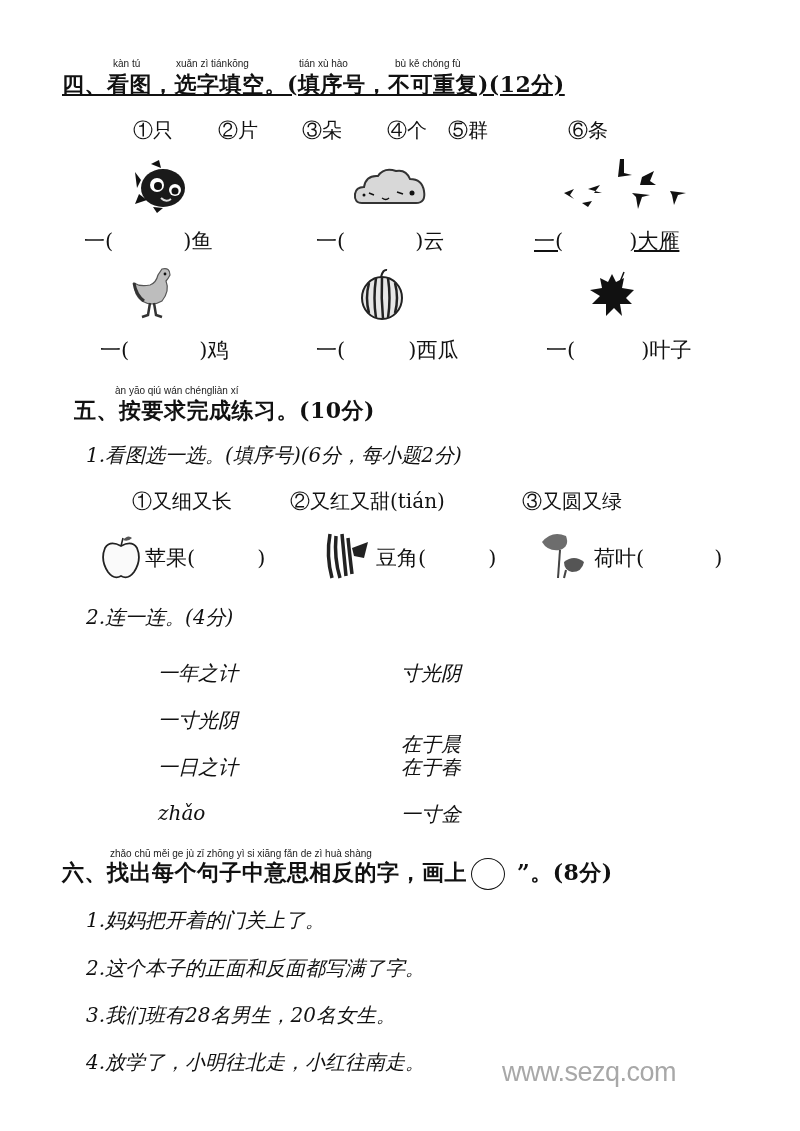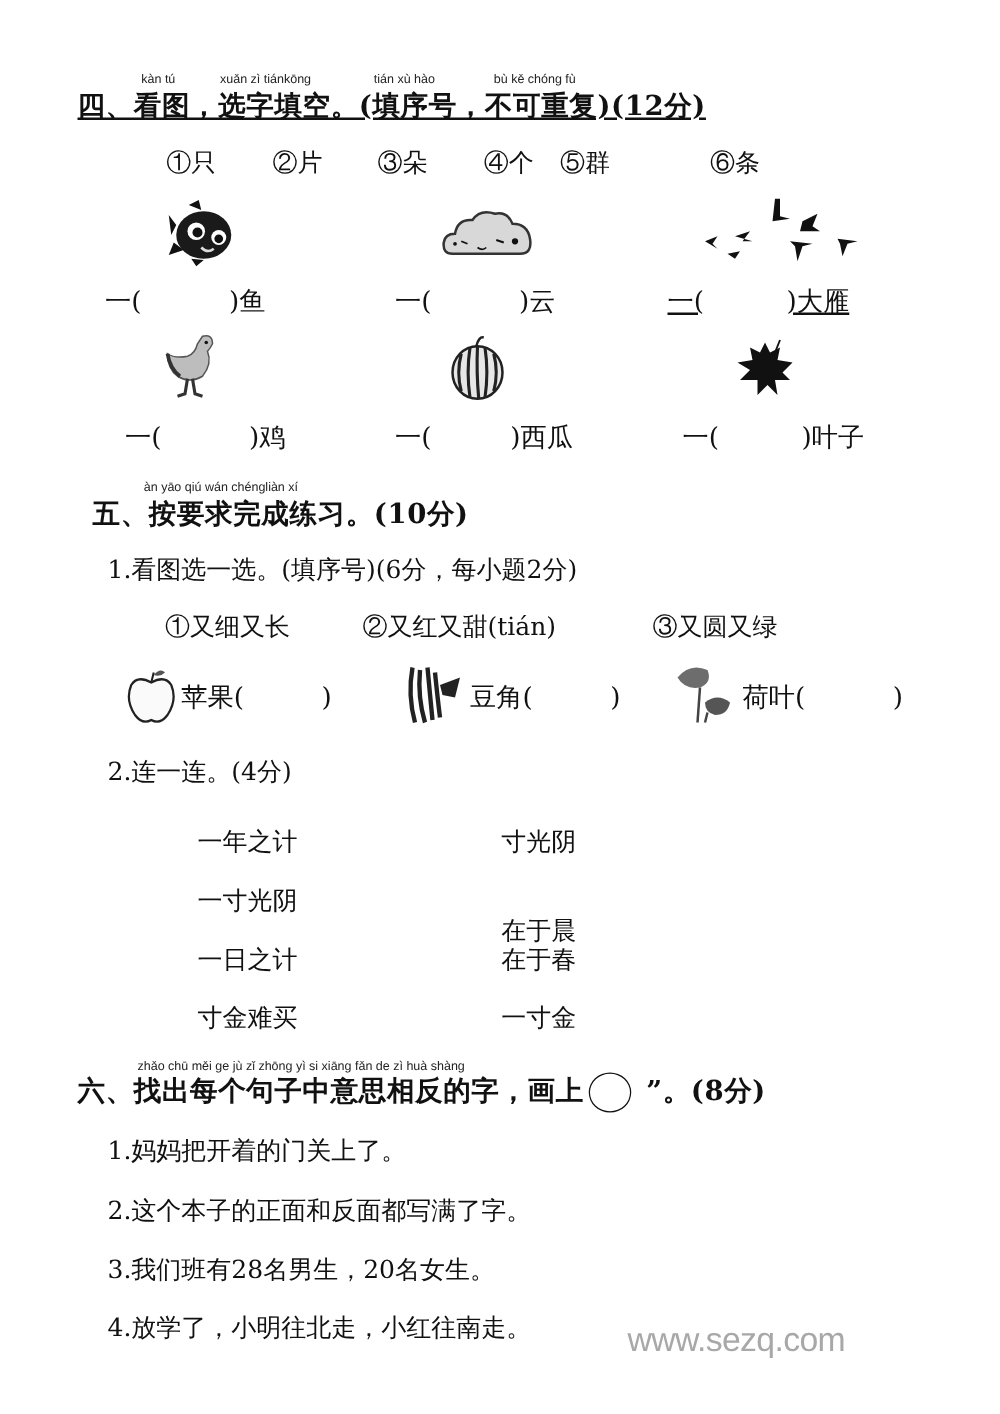--- a/index.html
+++ b/index.html
@@ -3,21 +3,21 @@
 <meta charset="utf-8">
 <style>
   html, body { margin: 0; padding: 0; }
   body {
     width: 800px; height: 1131px; background: #ffffff; position: relative; overflow: hidden;
     font-family: "DejaVu Serif", "Liberation Serif", serif; color: #111;
   }
   .abs { position: absolute; }
   .heading { font-size: 22px; font-weight: bold; white-space: nowrap; letter-spacing: 0.5px; }
   .pinyin { font-family: Liberation Sans, sans-serif; font-size: 10px; white-space: nowrap; color: #222; }
-  .txt { font-size: 20px; white-space: nowrap; }
+  .txt { font-size: 20px; white-space: nowrap; font-style: italic; }
   .opt { font-size: 20px; white-space: nowrap; }
   .paren-line { font-size: 21px; white-space: nowrap; }
   .blank { display: inline-block; }
   .icon { position: absolute; }
   .watermark { font-family: "Liberation Sans", "DejaVu Sans", sans-serif; font-size: 27px; color: #a8a8a8; white-space: nowrap; letter-spacing: -0.5px; }
   .circle-mark { display: inline-block; width: 32px; height: 30px; border: 1.5px solid #111; border-radius: 50%; vertical-align: middle; margin: 0 4px; }
 </style>
 </head>
 <body>
 
@@ -151,21 +151,21 @@
 </svg>
 <div class="abs paren-line" style="left:594px; top:544px;">
   <span>荷叶(</span><span class="blank" style="width:70px;"></span><span>)</span>
 </div>
 
 <div class="abs txt" style="left:86px; top:604px;">2.连一连。(4分)</div>
 
 <div class="abs txt" style="left:158px; top:660px;">一年之计</div>
 <div class="abs txt" style="left:158px; top:707px;">一寸光阴</div>
 <div class="abs txt" style="left:158px; top:754px;">一日之计</div>
-<div class="abs txt" style="left:158px; top:801px;">寸金难买</div>
+<div class="abs txt" style="left:158px; top:801px;">zhǎo</div>
 
 <div class="abs txt" style="left:401px; top:660px;">寸光阴</div>
 <div class="abs txt" style="left:401px; top:707px;margin-top:24px;">在于晨</div>
 <div class="abs txt" style="left:401px; top:754px;">在于春</div>
 <div class="abs txt" style="left:401px; top:801px;">一寸金</div>
 
 <div class="abs pinyin" style="left:110px; top:848px;">zhǎo chū měi ge  jù  zǐ zhōng yì  si xiāng fǎn  de  zì        huà shàng</div>
 <div class="abs heading" style="left:62px; top:858px;">
   <span>六、找出每个句子中意思相反的字，画上</span><span class="circle-mark"></span><span style="margin-left:8px;">”。(8分)</span>
 </div>

